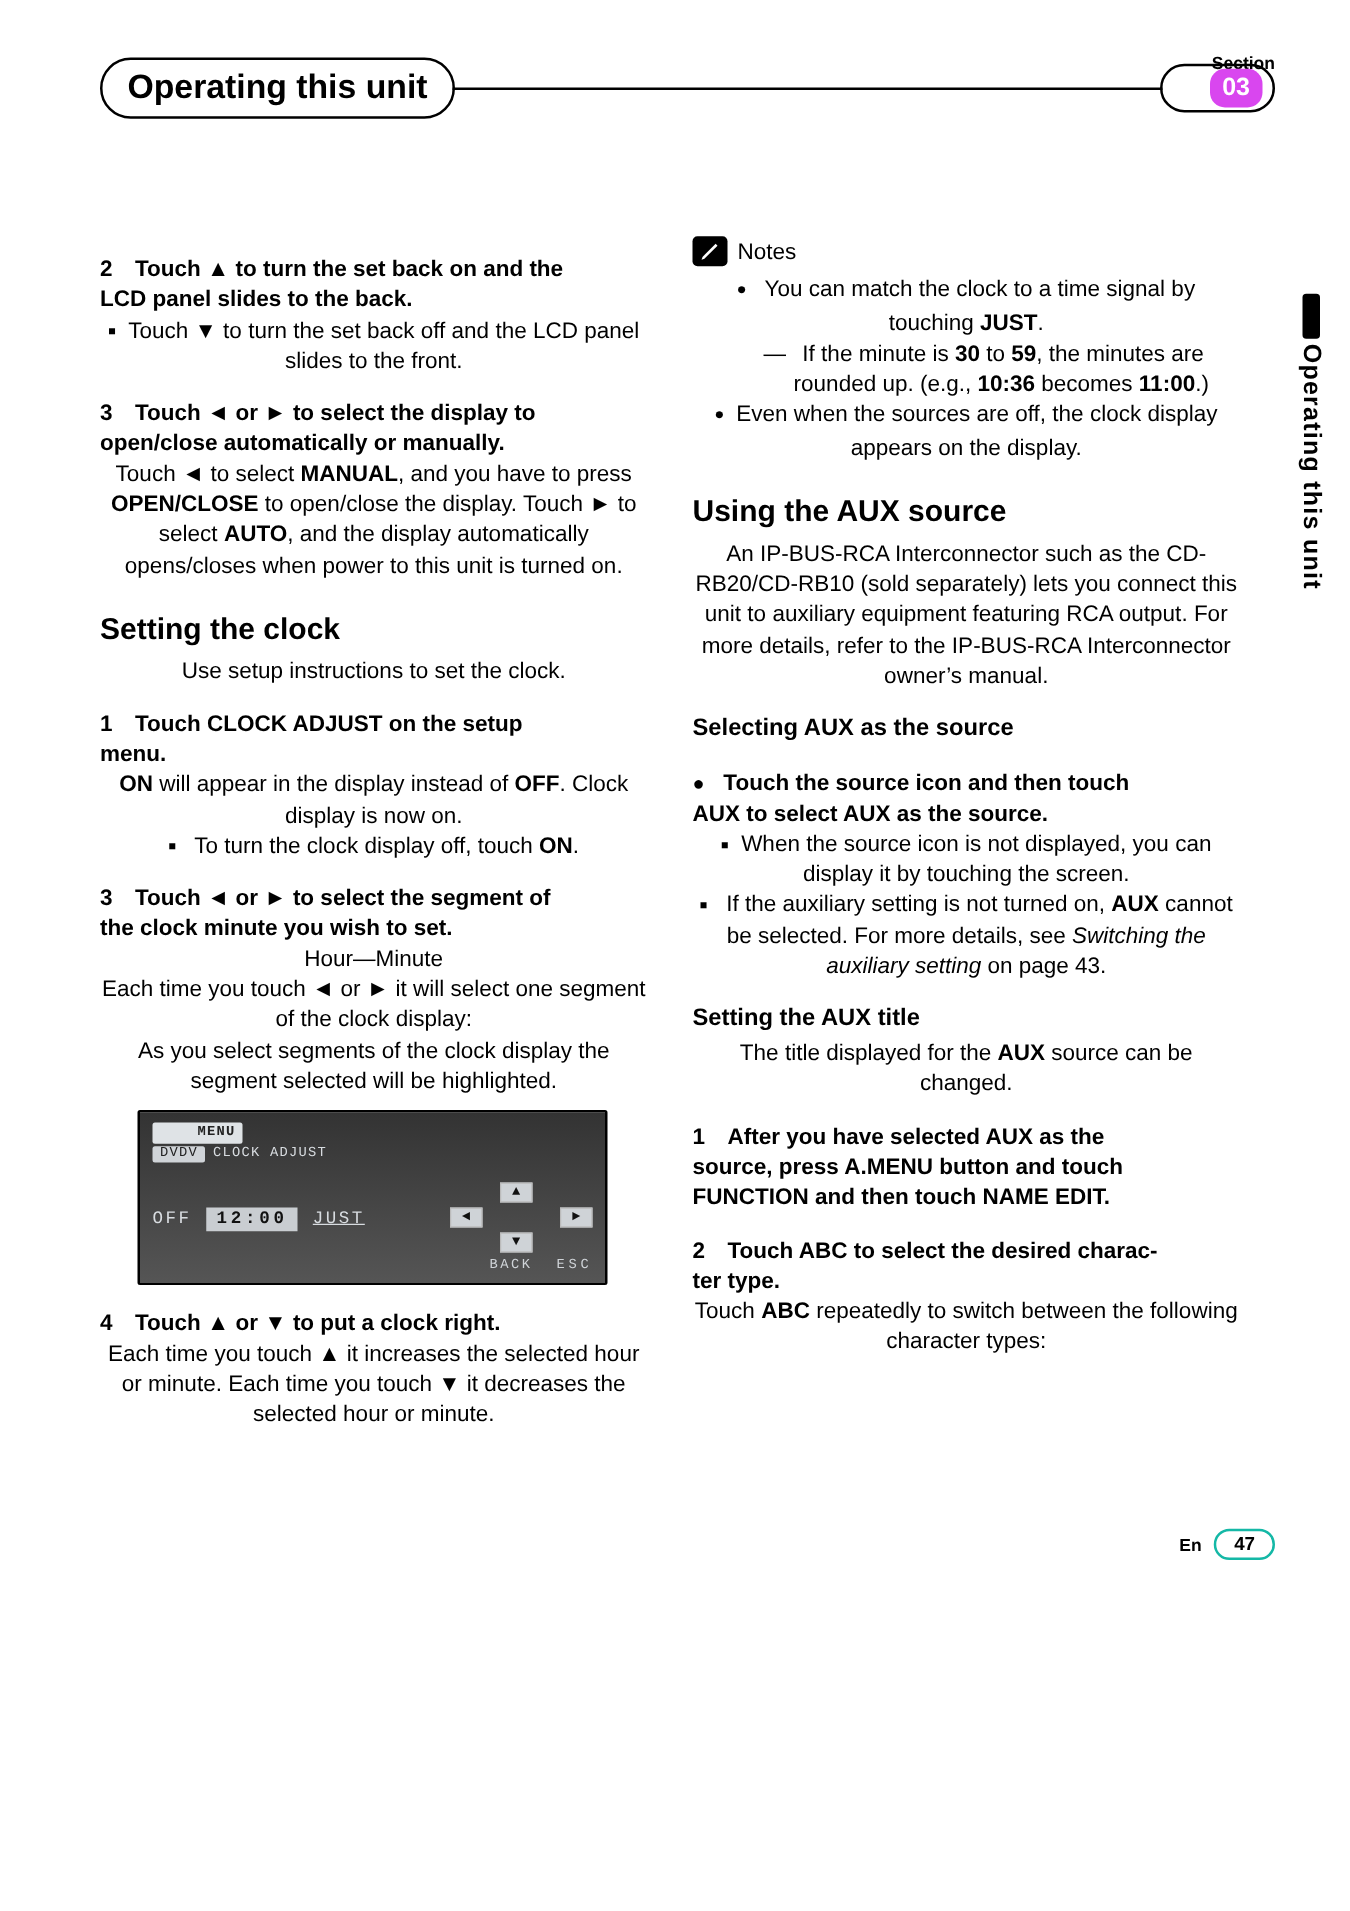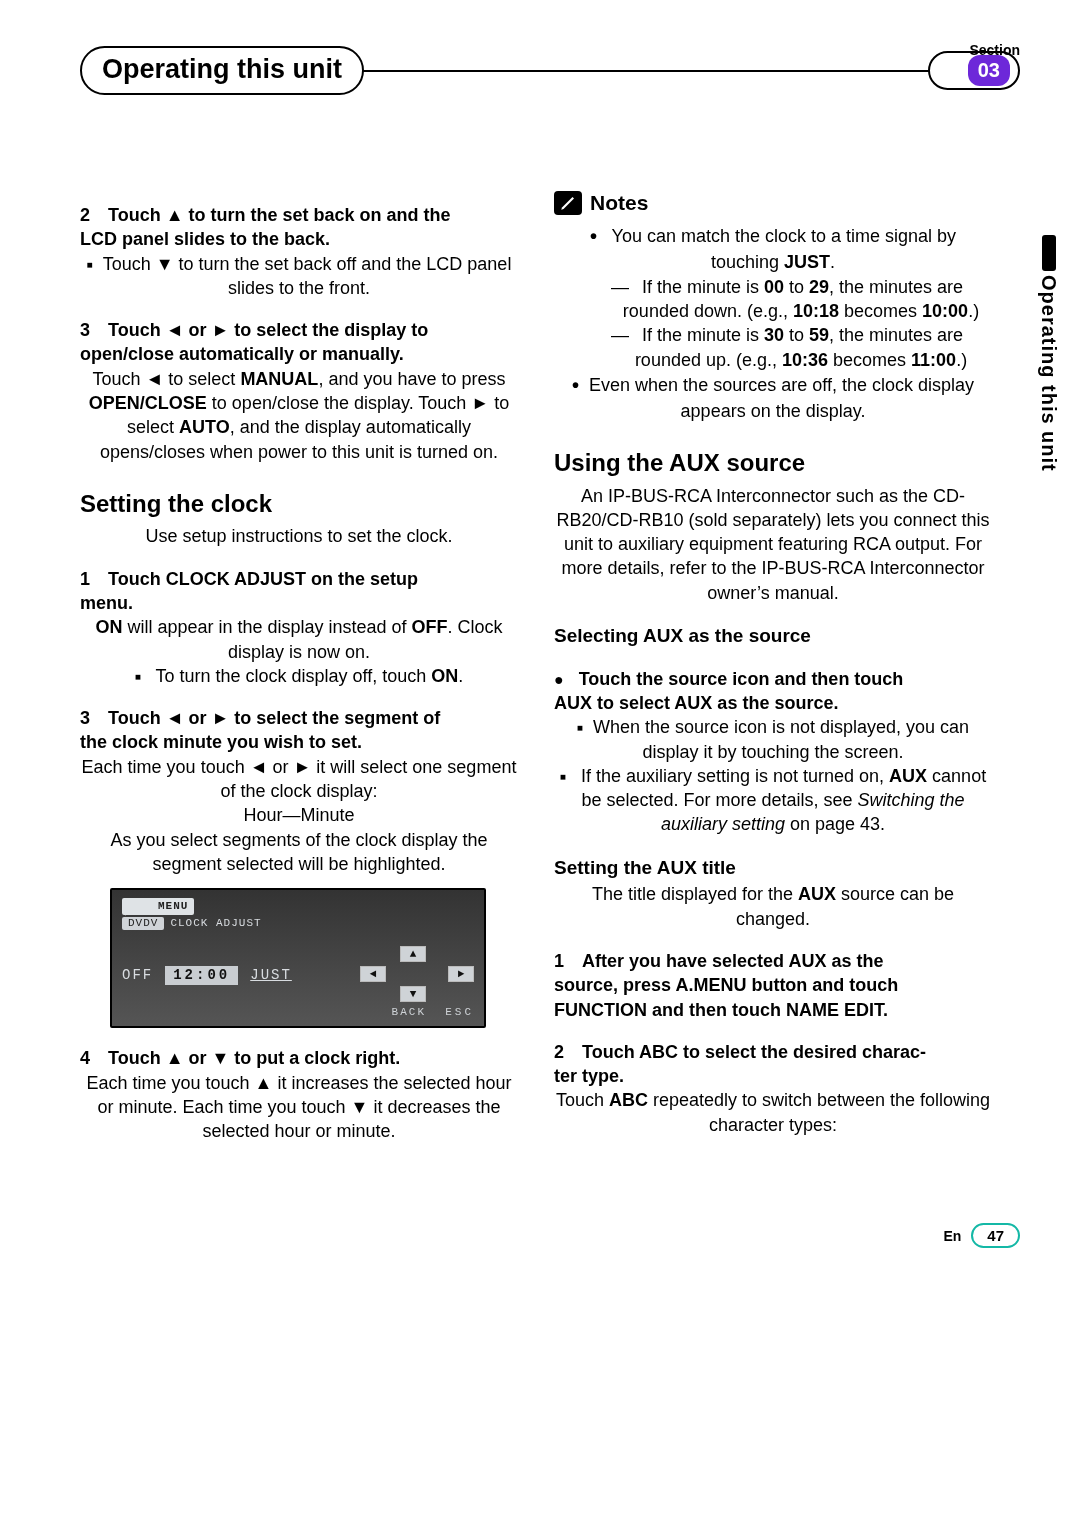--- a/index.html
+++ b/index.html
@@ -7,21 +7,21 @@
   .page { width: 1080px; padding: 40px 60px 30px 80px; position: relative; }
 
   .section-label { position: absolute; right: 60px; top: 42px; font-size: 14px; font-weight: bold; }
 
   .chapter-header { position: relative; margin-bottom: 90px; }
   .chapter-title { font-size: 27px; font-weight: bold; display:inline-block; }
   .header-row { display:flex; align-items:center; gap:0; margin-top:6px; }
   .title-oval { border:2px solid #000; border-radius:26px; padding:6px 20px 8px 20px; display:flex; align-items:center; }
   .spacer-flex { flex:1; height:2px; border-top:2px solid #000; border-bottom:none; margin-left:-2px; margin-right:-2px; }
   .right-oval { border:2px solid #000; border-radius:26px; padding:2px 8px; display:flex; align-items:center; }
-  .right-oval .pill { background:#6d28d9; color:#fff; border-radius:12px; padding:4px 10px; font-size:20px; font-weight:bold; }
+  .right-oval .pill { background:#d946ef; color:#fff; border-radius:12px; padding:4px 10px; font-size:20px; font-weight:bold; }
   .right-oval-lead { width:30px; }
 
   .side-tab { position:absolute; right:20px; top:235px; display:flex; flex-direction:column; align-items:center; }
   .side-accent { width:14px; height:36px; background:#000; border-radius:3px; margin-bottom:4px; }
   .vtext { writing-mode: vertical-rl; text-orientation: mixed; font-weight:bold; font-size:20px; letter-spacing:1px; }
 
   .columns { display:flex; gap:36px; }
   .col { width: 438px; font-size:18px; line-height:1.35; }
 
   .h2 { font-size:24px; font-weight:bold; margin-top:24px; margin-bottom:4px; }
@@ -31,21 +31,21 @@
   .sqbullet::before { content:"■"; font-size:10px; vertical-align:2px; margin-right:10px; }
   .dotbullet::before { content:"•"; font-size:20px; vertical-align:-1px; margin-right:10px; font-weight:bold; }
   .bigdot::before { content:"●"; font-size:16px; vertical-align:0; margin-right:10px; }
   .dash { padding-left:32px; text-indent:-28px; }
   .dash::before { content:"—"; margin-right:8px; }
   .italic { font-style:italic; }
 
   .notes-head { display:flex; align-items:center; gap:8px; margin-top:4px; margin-bottom:6px; }
   .notes-icon { background:#000; color:#fff; width:28px; height:24px; border-radius:4px; display:flex; align-items:center; justify-content:center; }
   .notes-icon svg { width:18px; height:18px; }
-  .notes-label { font-weight:bold; font-size:21px; }
+  .notes-label { font-weight:normal; font-size:18px; }
 
   .screenshot { width:376px; height:140px; background:linear-gradient(#333,#555); border:2px solid #000; margin:12px 0 10px 30px; position:relative; color:#d8dce0; font-family:"Courier New",monospace; border-radius:2px; }
   .ss-menu-pill { position:absolute; left:10px; top:8px; background:#dfe3e6; color:#222; font-size:11px; font-weight:bold; padding:1px 6px; border-radius:2px; letter-spacing:1px; }
   .ss-dvdv { position:absolute; left:10px; top:26px; font-size:11px; letter-spacing:1px; }
   .ss-dvdv .pill { background:#d0d4d8; color:#222; padding:0px 6px 1px; border-radius:2px; margin-right:6px; }
   .ss-row { position:absolute; left:6px; top:76px; font-size:14px; letter-spacing:2px; display:flex; align-items:center; gap:8px; }
   .ss-off { padding:0 4px; }
   .ss-time { background:#c9cdd1; color:#111; padding:0 8px; font-weight:bold; letter-spacing:3px; }
   .ss-just { padding:0 4px; text-decoration:underline; }
   .ss-btn { position:absolute; width:26px; height:16px; border:1px solid #bbb; background:#cfd3d7; display:flex; align-items:center; justify-content:center; color:#111; font-size:11px; }
@@ -117,22 +117,22 @@
         <b>ON</b><span> will appear in the display instead of </span><b>OFF</b><span>. Clock display is now on.</span>
       </div>
       <div class="body sqbullet">
         <span>To turn the clock display off, touch </span><b>ON</b><span>.</span>
       </div>
 
       <div class="step-head">
         <span>3 Touch ◄ or ► to select the segment of</span><br>
         <span>the clock minute you wish to set.</span>
       </div>
+      <div class="body">Hour—Minute</div>
       <div class="body">Each time you touch ◄ or ► it will select one segment of the clock display:</div>
-      <div class="body">Hour—Minute</div>
       <div class="body">As you select segments of the clock display the segment selected will be highlighted.</div>
 
       <div class="screenshot">
         <div class="ss-brand">
           <svg viewBox="0 0 22 12">
               <path d="M1 10 L8 2 L14 8 L21 1" stroke="#cfd3d7" stroke-width="1.6" fill="none"></path>
             </svg>
         </div>
         <div class="ss-menu-pill"><span class="ss-menu-text">MENU</span></div>
         <div class="ss-dvdv">
@@ -161,23 +161,20 @@
           <svg viewBox="0 0 24 24">
               <path d="M3 21 L6 20 L20 6 L18 4 L4 18 Z" fill="#fff"></path>
             </svg>
         </span>
         <span class="notes-label">Notes</span>
       </div>
       <div class="body dotbullet">
         <span>You can match the clock to a time signal by touching </span><b>JUST</b><span>.</span>
       </div>
       <div class="body dash" style="margin-left:24px">
-        <span>If the minute is </span><b>00</b><span> to </span><b>29</b><span>, the minutes are rounded down. (e.g., </span><b>10:18</b><span> becomes </span><b>10:00</b><span>.)</span>
-      </div>
-      <div class="body dash" style="margin-left:24px">
         <span>If the minute is </span><b>30</b><span> to </span><b>59</b><span>, the minutes are rounded up. (e.g., </span><b>10:36</b><span> becomes </span><b>11:00</b><span>.)</span>
       </div>
       <div class="body dotbullet">Even when the sources are off, the clock display appears on the display.</div>
 
       <div class="h2">Using the AUX source</div>
       <div class="body">An IP-BUS-RCA Interconnector such as the CD-RB20/CD-RB10 (sold separately) lets you connect this unit to auxiliary equipment featuring RCA output. For more details, refer to the IP-BUS-RCA Interconnector owner’s manual.</div>
 
       <div class="h3">Selecting AUX as the source</div>
       <div class="step-head bigdot" style="font-weight:bold">
         <span>Touch the source icon and then touch</span><br>

